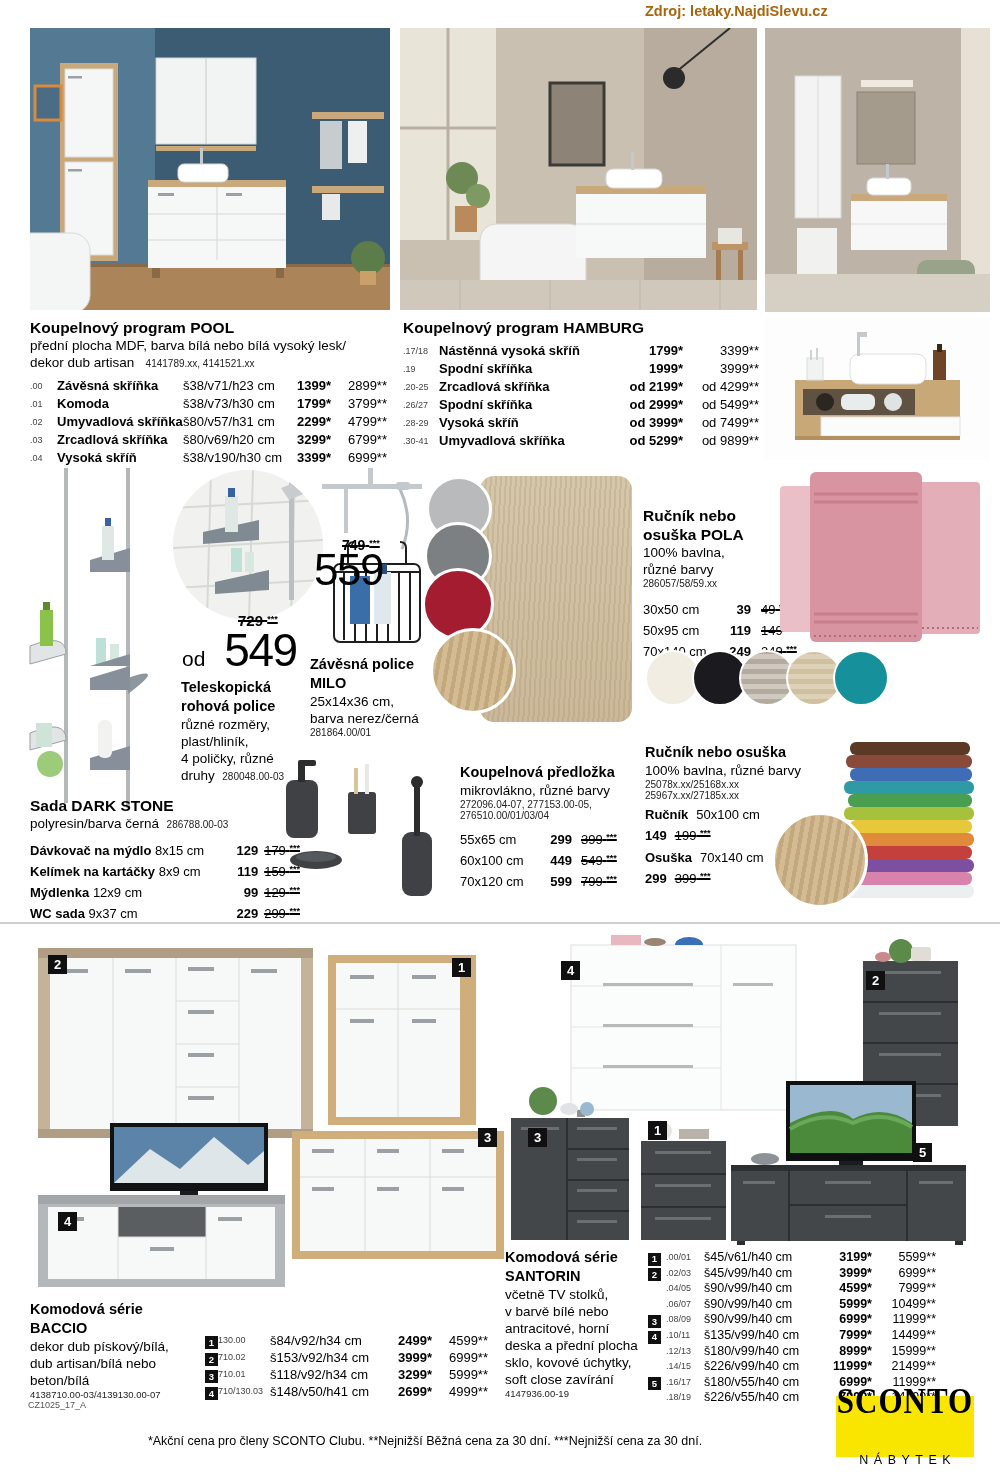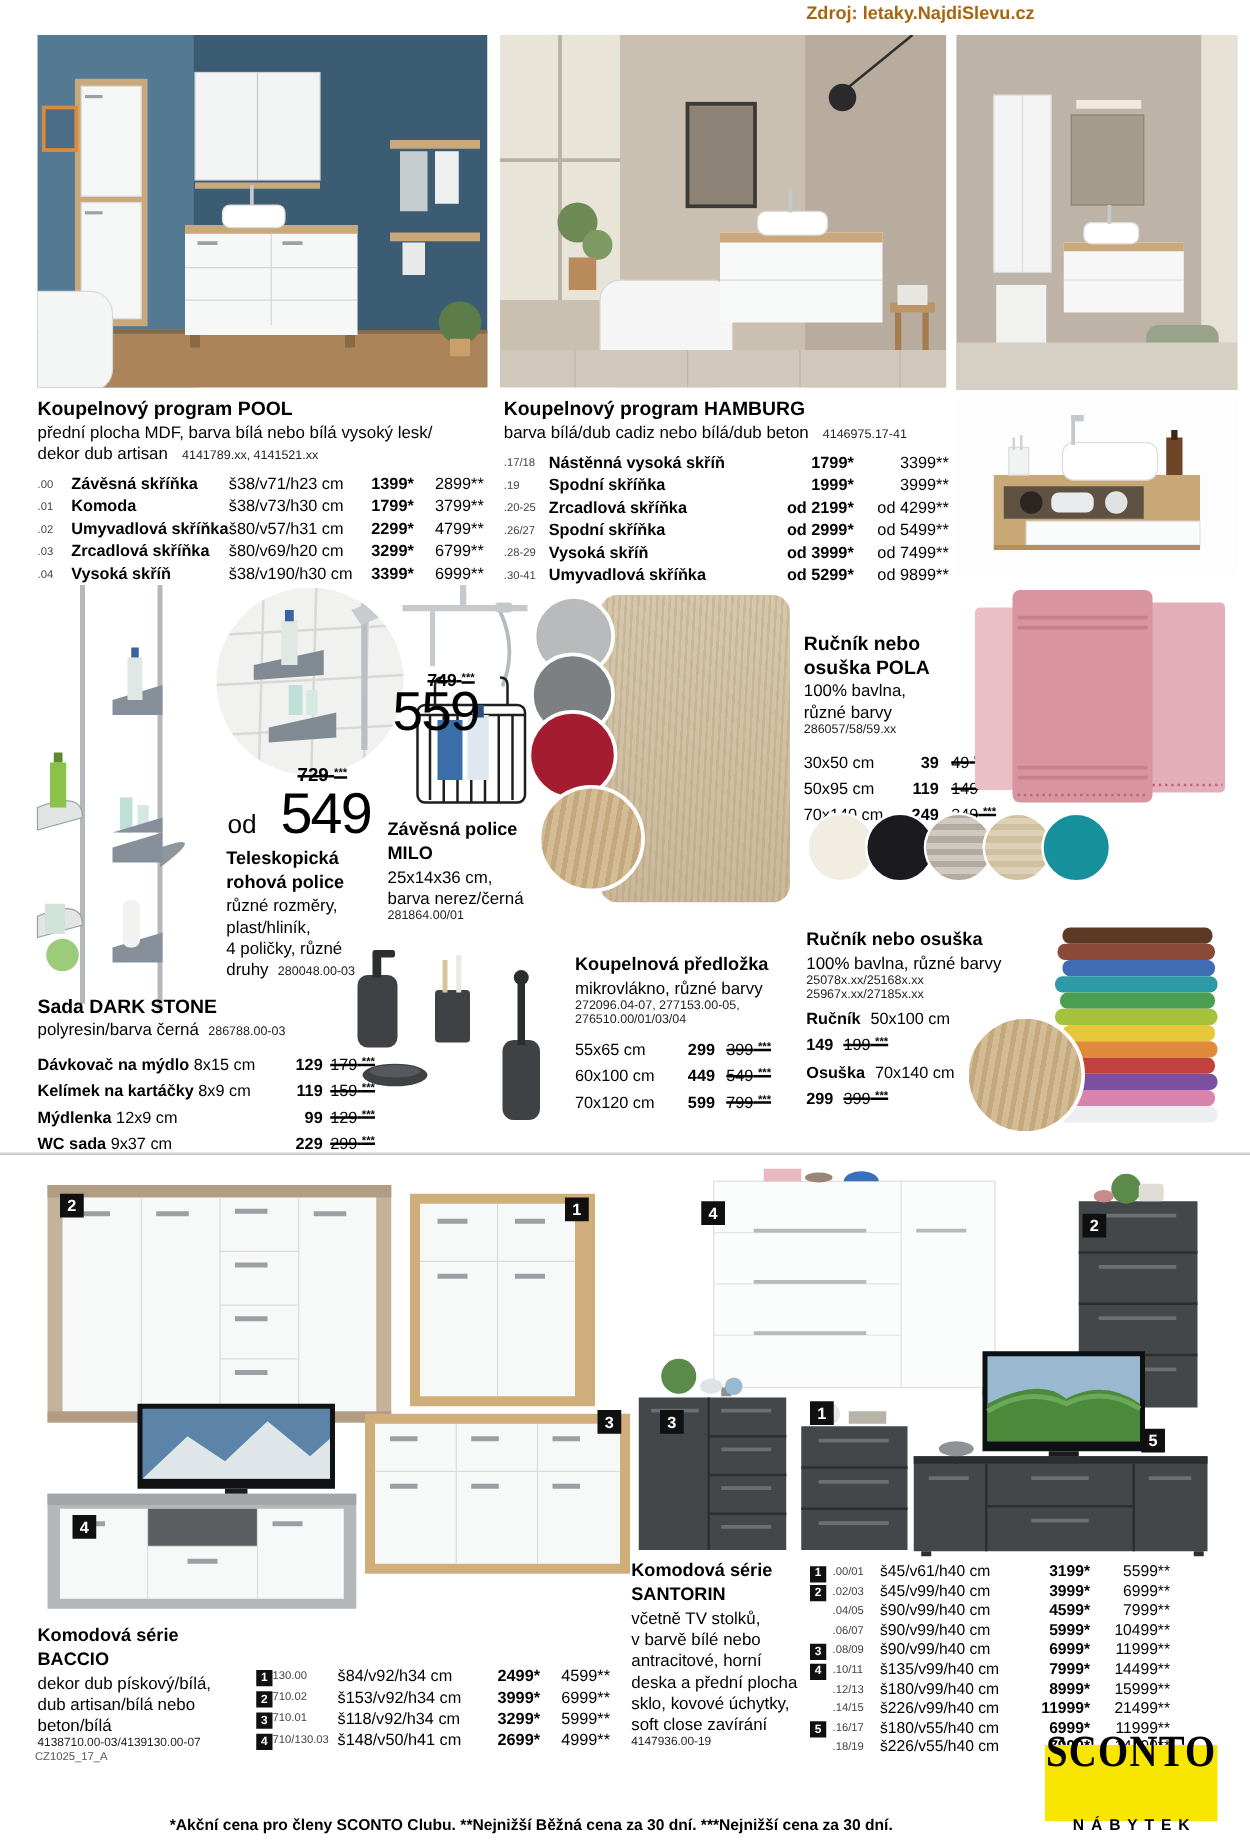--- a/index.html
+++ b/index.html
@@ -26,22 +26,22 @@
   .oldbig{font-weight:bold;font-size:15px;}
   .sw{width:52px;height:52px;border-radius:50%;border:2px solid #fff;margin-right:-9px;flex:none;}
   .circ{border-radius:50%;border:3px solid #fff;box-sizing:border-box;}
   .source{font-weight:bold;font-size:14.5px;color:#a9650e;}
   .rug{background:
        repeating-linear-gradient(93deg, rgba(160,140,105,.25) 0 2px, rgba(0,0,0,0) 2px 5px),
        linear-gradient(180deg,#d6c7ab,#cbb89a);border-radius:14px;}
   .towelcirc{background:repeating-linear-gradient(100deg,#c3a87e 0 4px,#d3bc94 4px 9px);}
   .logo{background:#f8e500;display:flex;flex-direction:column;align-items:center;justify-content:center;}
   .logo .l1{font-family:"Liberation Serif",serif;font-weight:bold;font-size:31px;letter-spacing:1px;line-height:30px;transform:scaleY(1.15);}
-  .logo .l2{font-weight:bold;font-size:12.5px;letter-spacing:5.5px;text-indent:5.5px;line-height:16px;margin-top:36px;}
-  .footnote{font-weight:bold;font-size:12.5px;margin-top:19px;}
+  .logo .l2{font-weight:normal;font-size:12.5px;letter-spacing:5.5px;text-indent:5.5px;line-height:16px;margin-top:36px;}
+  .footnote{font-weight:normal;font-size:12.5px;}
   .fcode{font-size:9px;color:#555;}
   .divider{background:#cfcfcf;}
 </style>
 </head>
 <body>
 
 <div class="page">
 
   <div class="abs source" style="left:645px;top:3px;">Zdroj: letaky.NajdiSlevu.cz</div>
 
@@ -185,24 +185,20 @@
         <span class="var" style="width:27px">.04</span>
         <span class="nm" style="width:126px">Vysoká skříň</span>
         <span class="sz" style="width:104px">š38/v190/h30 cm</span>
         <span class="pr" style="width:44px">3399*</span>
         <span class="old" style="width:56px">6999**</span>
       </div>
   </div>
 
   <div class="abs" style="left:403px;top:318px;width:358px;">
     <div class="title">Koupelnový program HAMBURG</div>
-    <div class="desc">
-      <span>barva bílá/dub cadiz nebo bílá/dub beton</span>&nbsp;&nbsp;
-      <span class="codeinline">4146975.17-41</span>
-    </div>
     <div style="height:5px"></div>
     <div class="row">
         <span class="var" style="width:36px">.17/18</span>
         <span class="nm" style="width:180px">Nástěnná vysoká skříň</span>
         <span class="pr" style="width:64px">1799*</span>
         <span class="old" style="width:76px">3399**</span>
       </div>
     <div class="row">
         <span class="var" style="width:36px">.19</span>
         <span class="nm" style="width:180px">Spodní skříňka</span>

